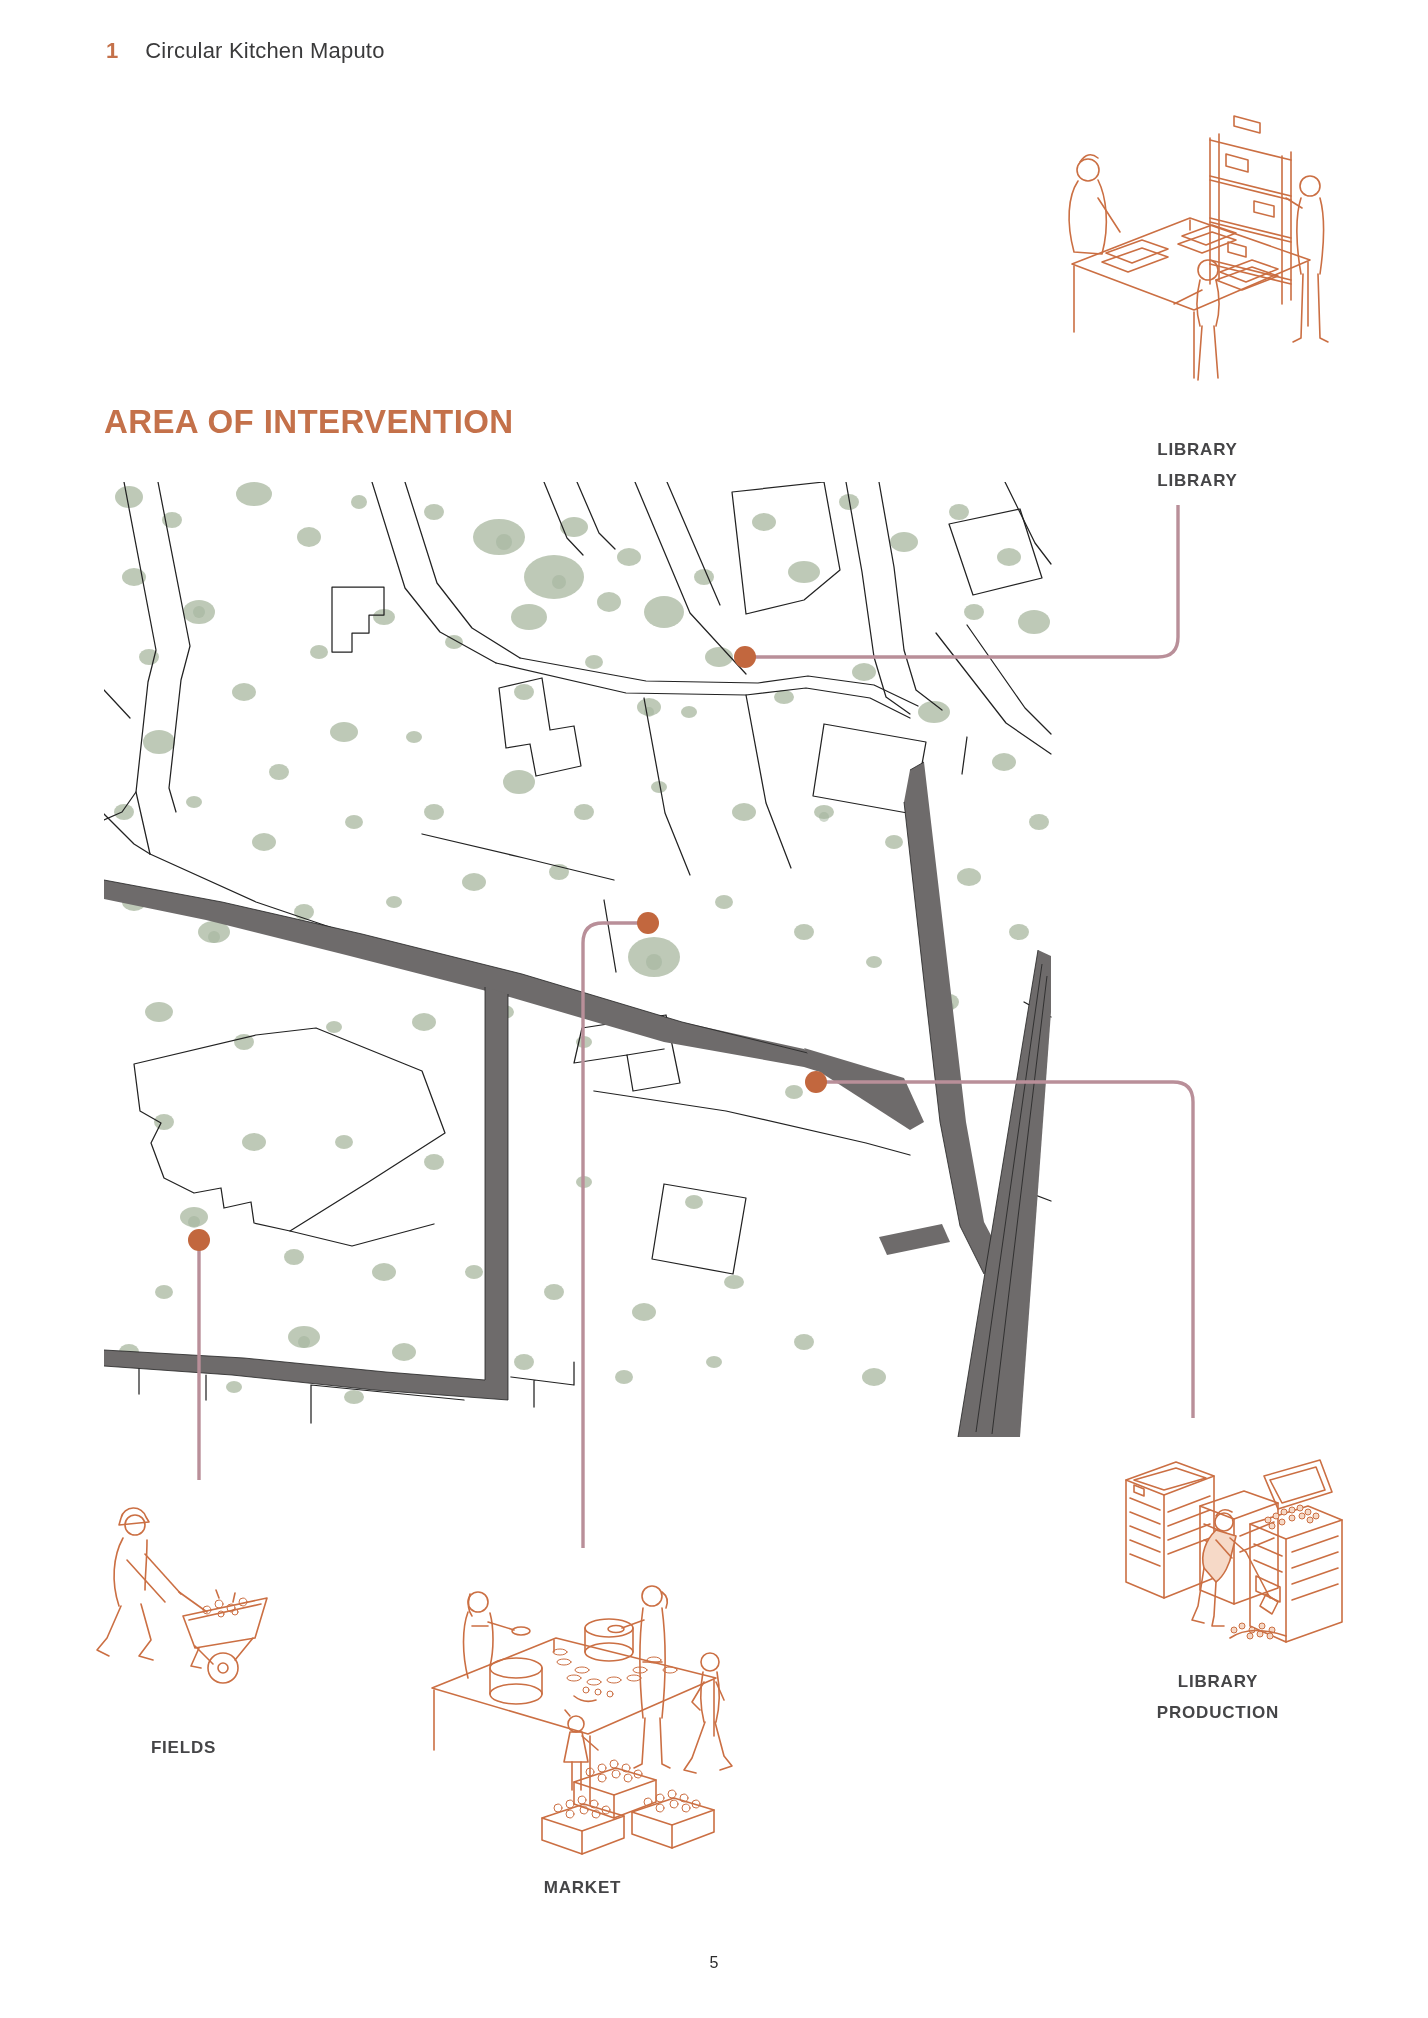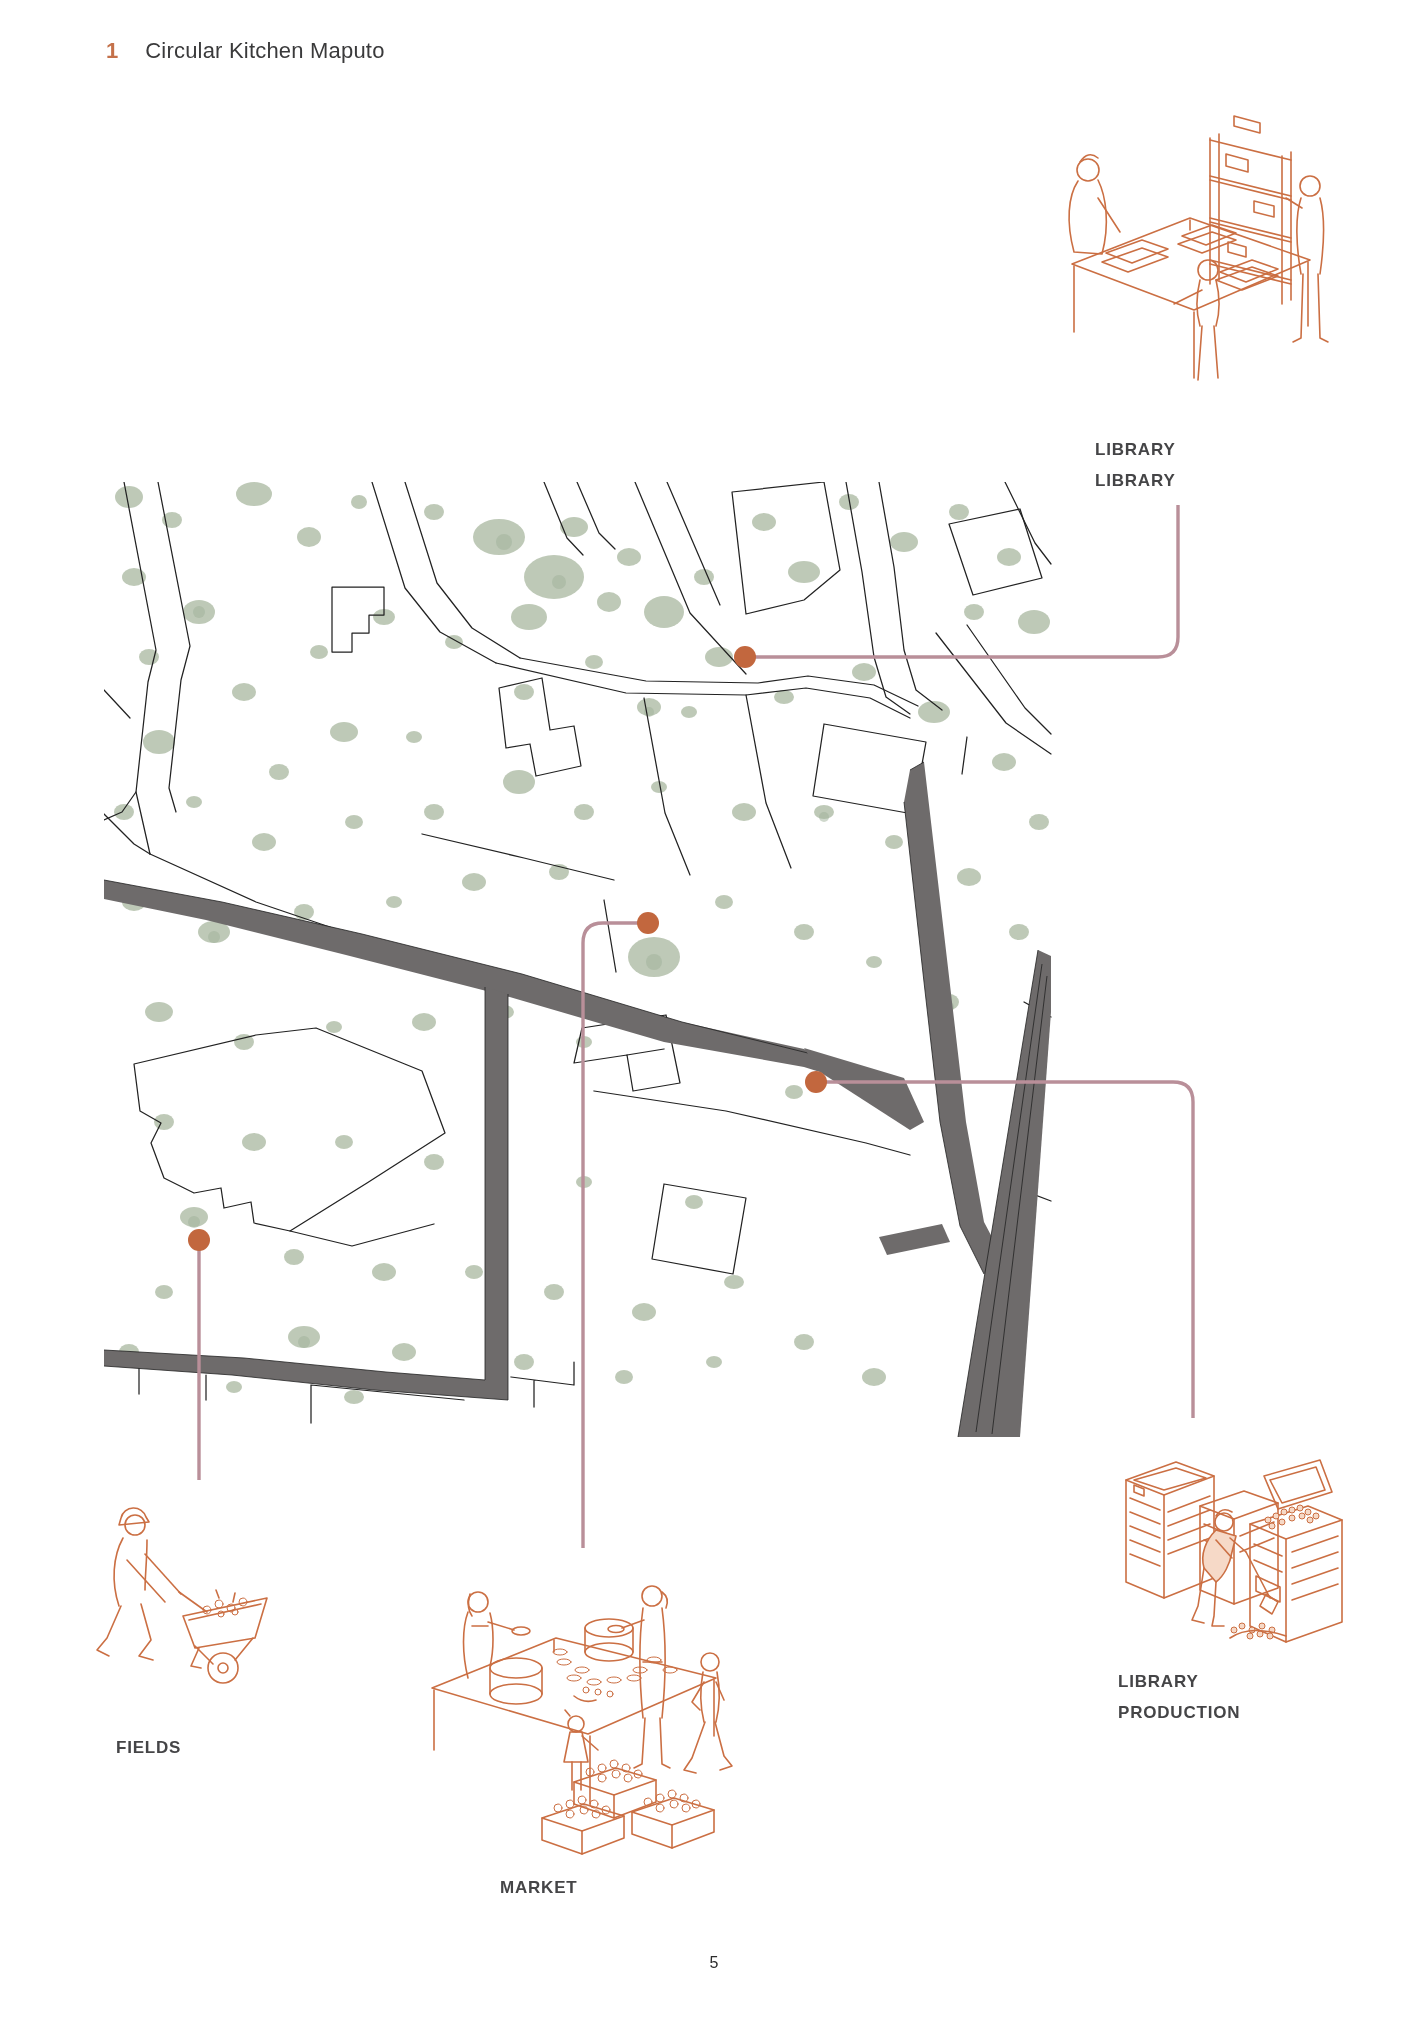--- a/index.html
+++ b/index.html
@@ -31,36 +31,37 @@
   .callout-line{stroke:var(--rose);stroke-width:3.4;fill:none}
   .callout-dot{fill:var(--dot)}
 
   .ill{position:absolute}
   .ill svg{display:block;width:100%;height:100%}
   .lw{stroke:var(--ill);stroke-width:1.6;fill:none;stroke-linecap:round;stroke-linejoin:round}
   .lw-fill{stroke:var(--ill);stroke-width:1.6;fill:var(--ill_light);stroke-linejoin:round}
   .lw-dot{stroke:var(--ill);stroke-width:1;fill:none}
 
   .lbl{position:absolute;font-weight:bold;color:var(--label);font-size:17px;
-    letter-spacing:.8px;text-align:left;line-height:31px}
+    letter-spacing:.8px;text-align:center;line-height:31px}
   .lbl span{display:block}
 
   .page-number{position:absolute;left:0;top:1954px;width:100%;text-align:center;
     font-size:16px;color:#2c2c2c}
 </style>
 </head>
 <body>
 
 <div class="page">
 
   <div class="doc-header">
     <span class="chapnum">1</span>
     <span class="doc-title">Circular Kitchen Maputo</span>
   </div>
 
+  <div class="section-title">AREA OF INTERVENTION</div>
 
   <div class="map-wrap">
     <svg viewBox="0 0 948 955">
 
       <g>
         <ellipse class="blob" cx="25" cy="15" rx="14" ry="11"></ellipse>
           <ellipse class="blob" cx="68" cy="38" rx="10" ry="8"></ellipse>
         <ellipse class="blob" cx="150" cy="12" rx="18" ry="12"></ellipse>
           <ellipse class="blob" cx="205" cy="55" rx="12" ry="10"></ellipse>
         <ellipse class="blob" cx="255" cy="20" rx="8" ry="7"></ellipse>

